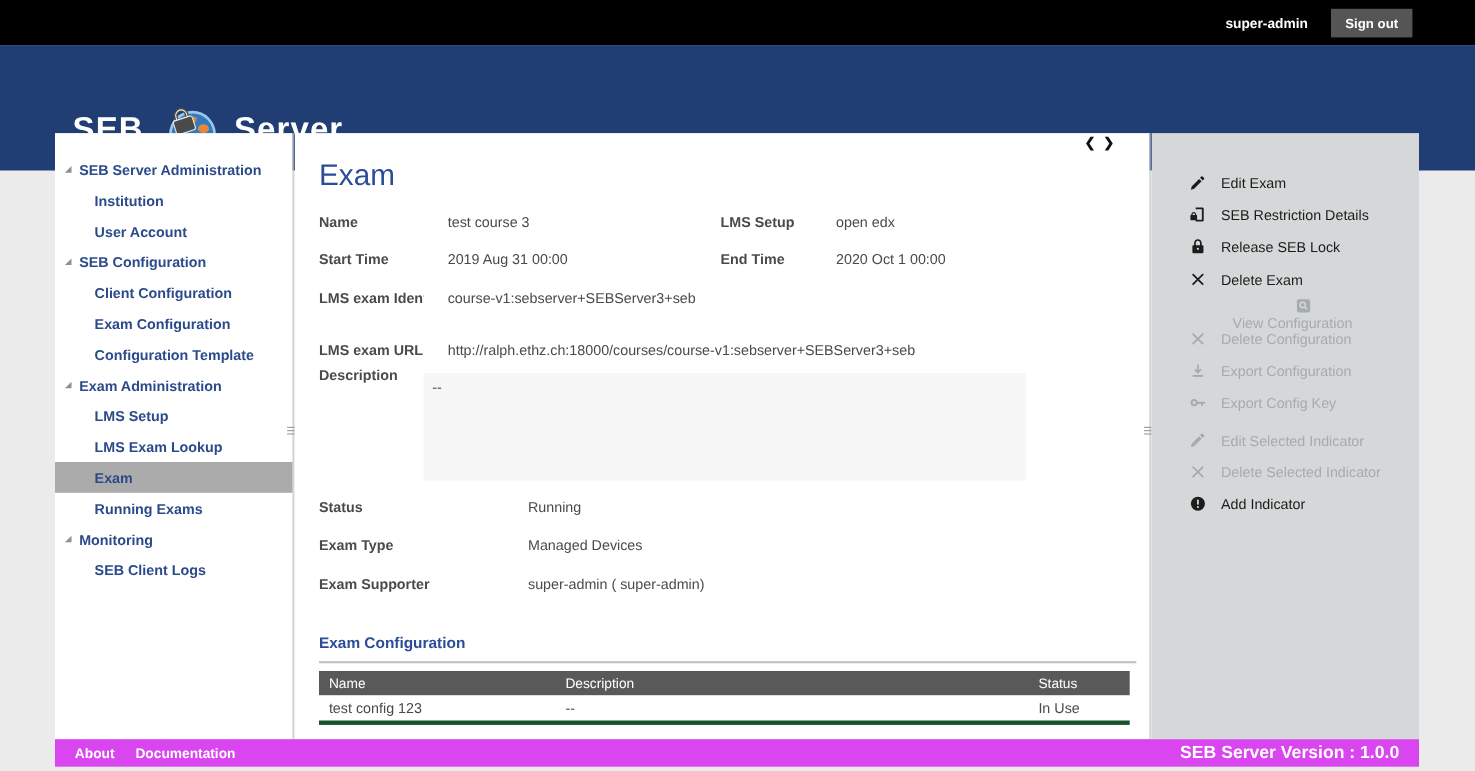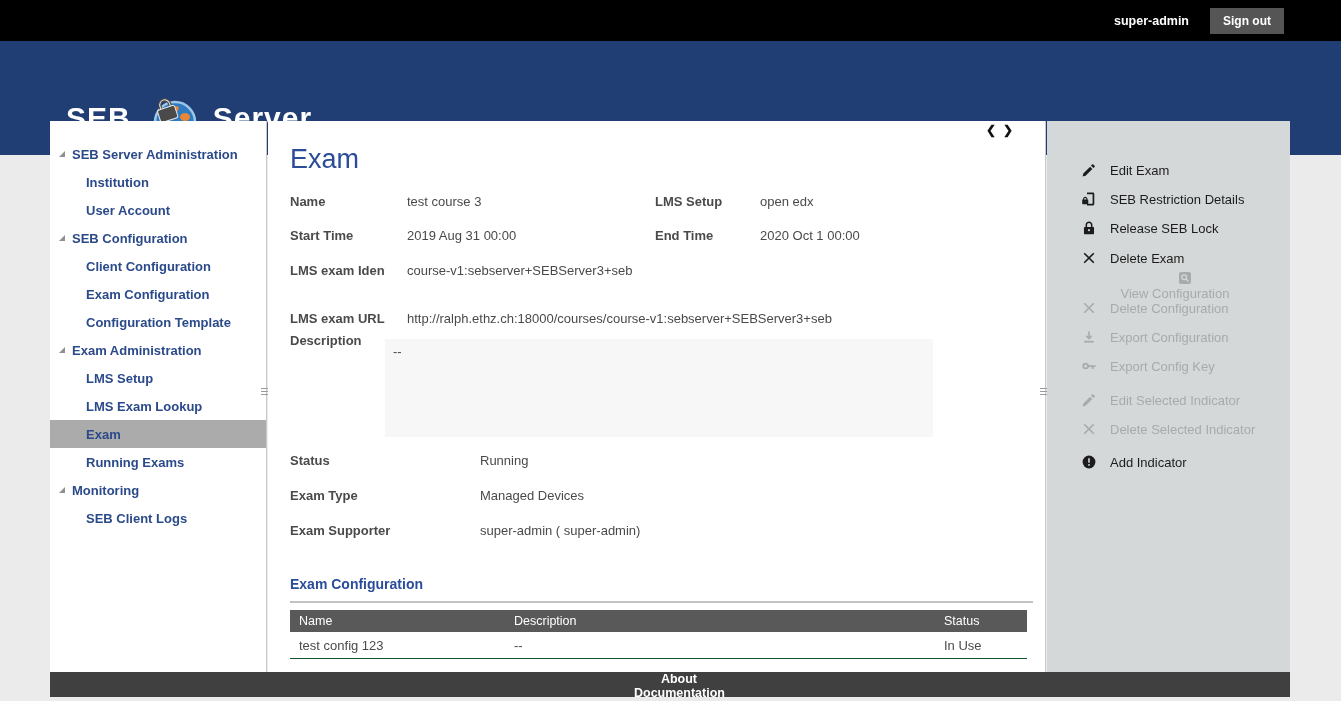--- a/index.html
+++ b/index.html
@@ -57,36 +57,36 @@
   .bcol .f-value { position:absolute; left:190px; }
   .desc-box { position:absolute; left:117px; top:218px; width:548px; height:98px; background:#F7F7F7;
               color:#4A4A4A; font-size:13px; padding:5px 8px; }
 
   .section-heading { position:absolute; left:22px; top:455px; color:#2A4C99; font-size:14px; font-weight:bold; }
   .section-divider { position:absolute; left:22px; top:480px; width:743px; height:2px; background:#C2C2C2; }
 
   .table { position:absolute; left:22px; top:489px; width:737px; }
   .thead { display:flex; background:#595959; height:22px; align-items:center; }
   .th { color:#fff; font-size:12.5px; padding-left:9px; }
-  .trow { display:flex; height:27px; align-items:center; border-bottom:1px solid #14532d; cursor:pointer; }
+  .trow { display:flex; height:27px; align-items:center; border-bottom:4px solid #14532d; cursor:pointer; }
   .td { color:#4A4A4A; font-size:13px; padding-left:9px; }
   .c0 { width:215px; flex:none; } .c1 { width:430px; flex:none; } .c2 { flex:1; }
 
   
   .actions { position:absolute; left:997px; top:0; width:243px; height:551px; background:#D5D8D8; }
   .action-item { position:absolute; left:0; width:100%; height:24px; display:flex; align-items:center; cursor:pointer; }
   .a-icon { width:17px; height:17px; margin-left:33px; flex:none; display:flex; align-items:center; justify-content:center; }
   .a-icon svg { width:16px; height:16px; display:block; }
   .a-label { margin-left:13px; font-size:13px; white-space:nowrap; }
-  .action-item.enabled { color:#1C1C1C;align-items:flex-end; }
+  .action-item.enabled { color:#1C1C1C; }
   .action-item.disabled { color:#A6ABAB; cursor:default; }
 
   
-  .footbar { position:absolute; left:50px; top:672px; width:1240px; height:25px; background:#404040;
-             display:flex; align-items:center;flex-direction:column; }
+  .footbar { position:absolute; left:50px; top:672px; width:1240px; height:25px; background:#d946ef;
+             display:flex; align-items:center; }
   .foot-link { color:#fff; font-size:12.5px; font-weight:bold; cursor:pointer; }
   .foot-about { margin-left:18px; } .foot-doc { margin-left:19px; }
   .foot-version { margin-left:auto; margin-right:18px; color:#fff; font-size:16px; font-weight:bold; }
 </style>
 </head>
 <body>
 
 <div id="app">
 
   <div class="topbar">

